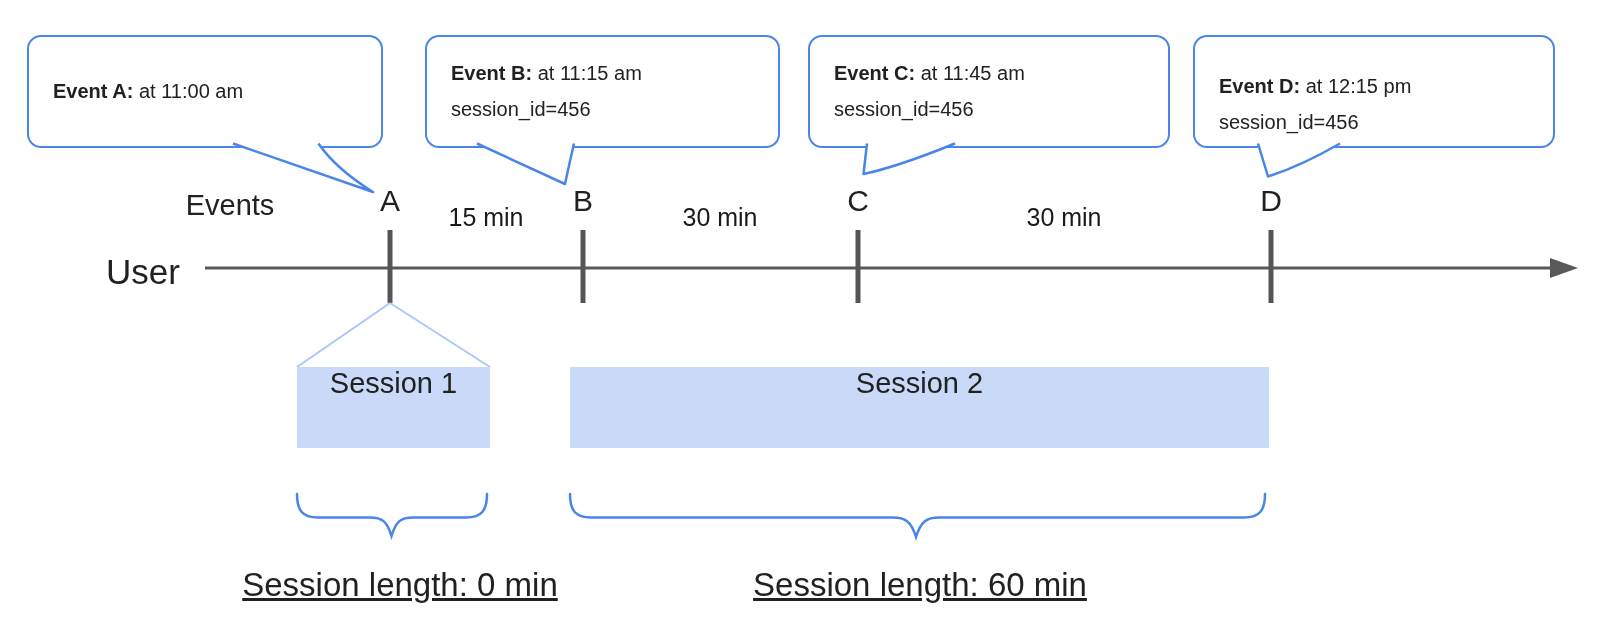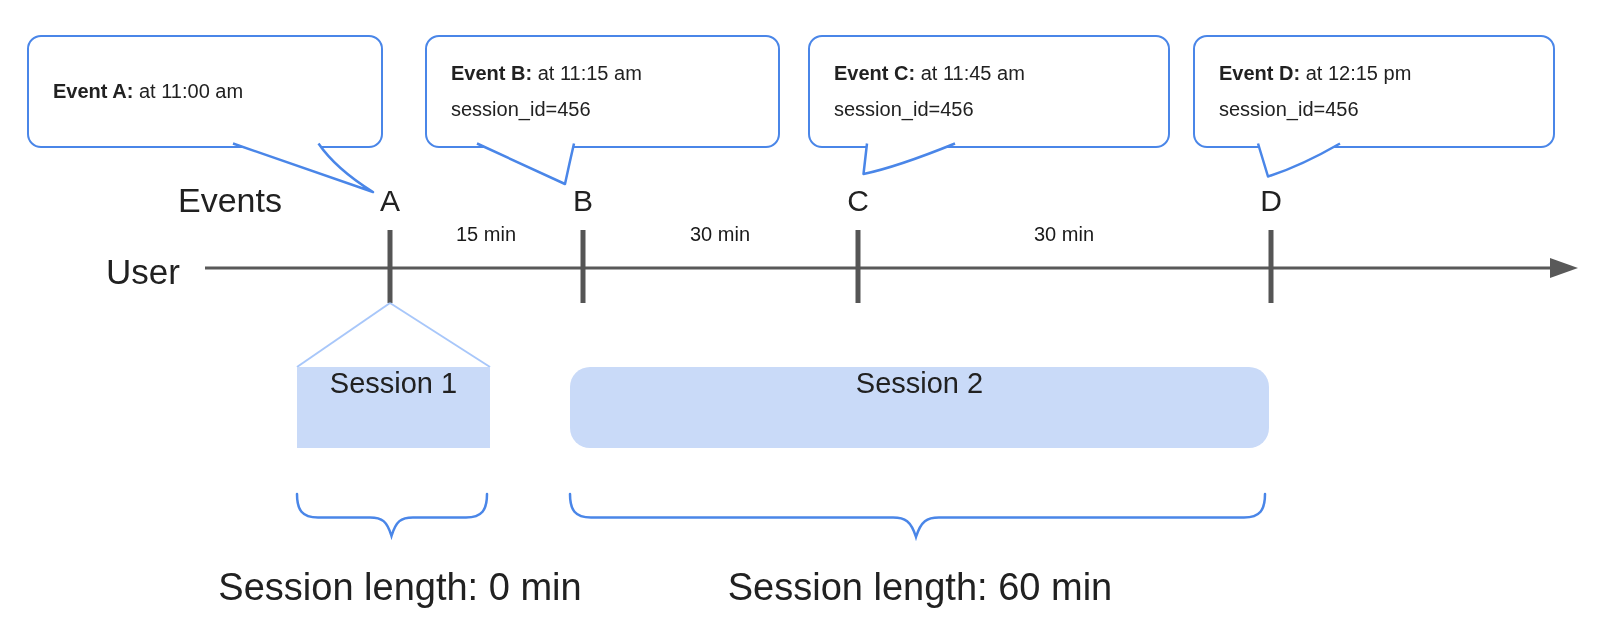--- a/index.html
+++ b/index.html
@@ -36,35 +36,35 @@
     z-index: 2;
   }
   .bubble b { font-weight: bold; }
   .tails { z-index: 3; }
   .label {
     position: absolute;
     transform: translateX(-50%);
     white-space: nowrap;
   }
   .evletter { font-size: 30px; top: 184px; }
-  .interval { font-size: 20px; top: 223px; color: #1a1a1a; }
-  .events-label { font-size: 34px; top: 181px; }
+  .interval { font-size: 25px; top: 203px; color: #1a1a1a; }
+  .events-label { font-size: 29px; top: 189px; }
   .user-label { font-size: 35px; top: 252px; }
   .session-box {
     position: absolute;
     top: 367px;
     height: 81px;
     background: #c9daf8;
     display: flex;
     align-items: flex-start;
     justify-content: center;
     font-size: 29px;
     z-index: 2;
   }
-  .length-label { font-size: 38px; top: 566px; }
+  .length-label { font-size: 33px; top: 566px; text-decoration: underline; }
 </style>
 </head>
 <body>
 
 <div class="stage">
 
   <svg class="gfx" viewBox="0 0 1614 642">
 
     <line x1="205" y1="268" x2="1556" y2="268" stroke="#595959" stroke-width="3"></line>
     <polygon points="1550,258 1578,268 1550,278" fill="#595959"></polygon>
@@ -90,21 +90,21 @@
   <div class="bubble" style="left:425px; width:355px;">
     <div><b>Event B:</b>
       <span>at 11:15 am</span></div>
     <div>session_id=456</div>
   </div>
   <div class="bubble" style="left:808px; width:362px;">
     <div><b>Event C:</b>
       <span>at 11:45 am</span></div>
     <div>session_id=456</div>
   </div>
-  <div class="bubble" style="left:1193px; width:362px;">
+  <div class="bubble" style="left:1193px; width:362px;justify-content:flex-end;">
     <div><b>Event D:</b>
       <span>at 12:15 pm</span></div>
     <div>session_id=456</div>
   </div>
 
   <svg class="gfx tails" viewBox="0 0 1614 642">
     <path d="M 233 143.5 L 373 192 Q 336 169 318.5 143.5" fill="#ffffff" stroke="#4a86e8" stroke-width="2.5" stroke-linejoin="round"></path>
     <path d="M 477 143.5 L 565 184 Q 569.5 163 574 143.5" fill="#ffffff" stroke="#4a86e8" stroke-width="2.5" stroke-linejoin="round"></path>
     <path d="M 867 143.5 L 863.5 174 Q 897 167 955 143.5" fill="#ffffff" stroke="#4a86e8" stroke-width="2.5" stroke-linejoin="round"></path>
     <path d="M 1258 143.5 L 1268 176.5 Q 1301 166 1340 143.5" fill="#ffffff" stroke="#4a86e8" stroke-width="2.5" stroke-linejoin="round"></path>
@@ -118,20 +118,20 @@
   <div class="label evletter" style="left:858px;">C</div>
   <div class="label evletter" style="left:1271px;">D</div>
 
   <div class="label interval" style="left:486px;">15 min</div>
   <div class="label interval" style="left:720px;">30 min</div>
   <div class="label interval" style="left:1064px;">30 min</div>
 
   <div class="session-box" style="left:297px; width:193px;">
     <span>Session 1</span>
   </div>
-  <div class="session-box" style="left:570px; width:699px;border-radius:20px;">
+  <div class="session-box" style="left:570px; width:699px;">
     <span>Session 2</span>
   </div>
 
   <div class="label length-label" style="left:400px;">Session length: 0 min</div>
   <div class="label length-label" style="left:920px;">Session length: 60 min</div>
 
 </div>
 
 </body></html>

